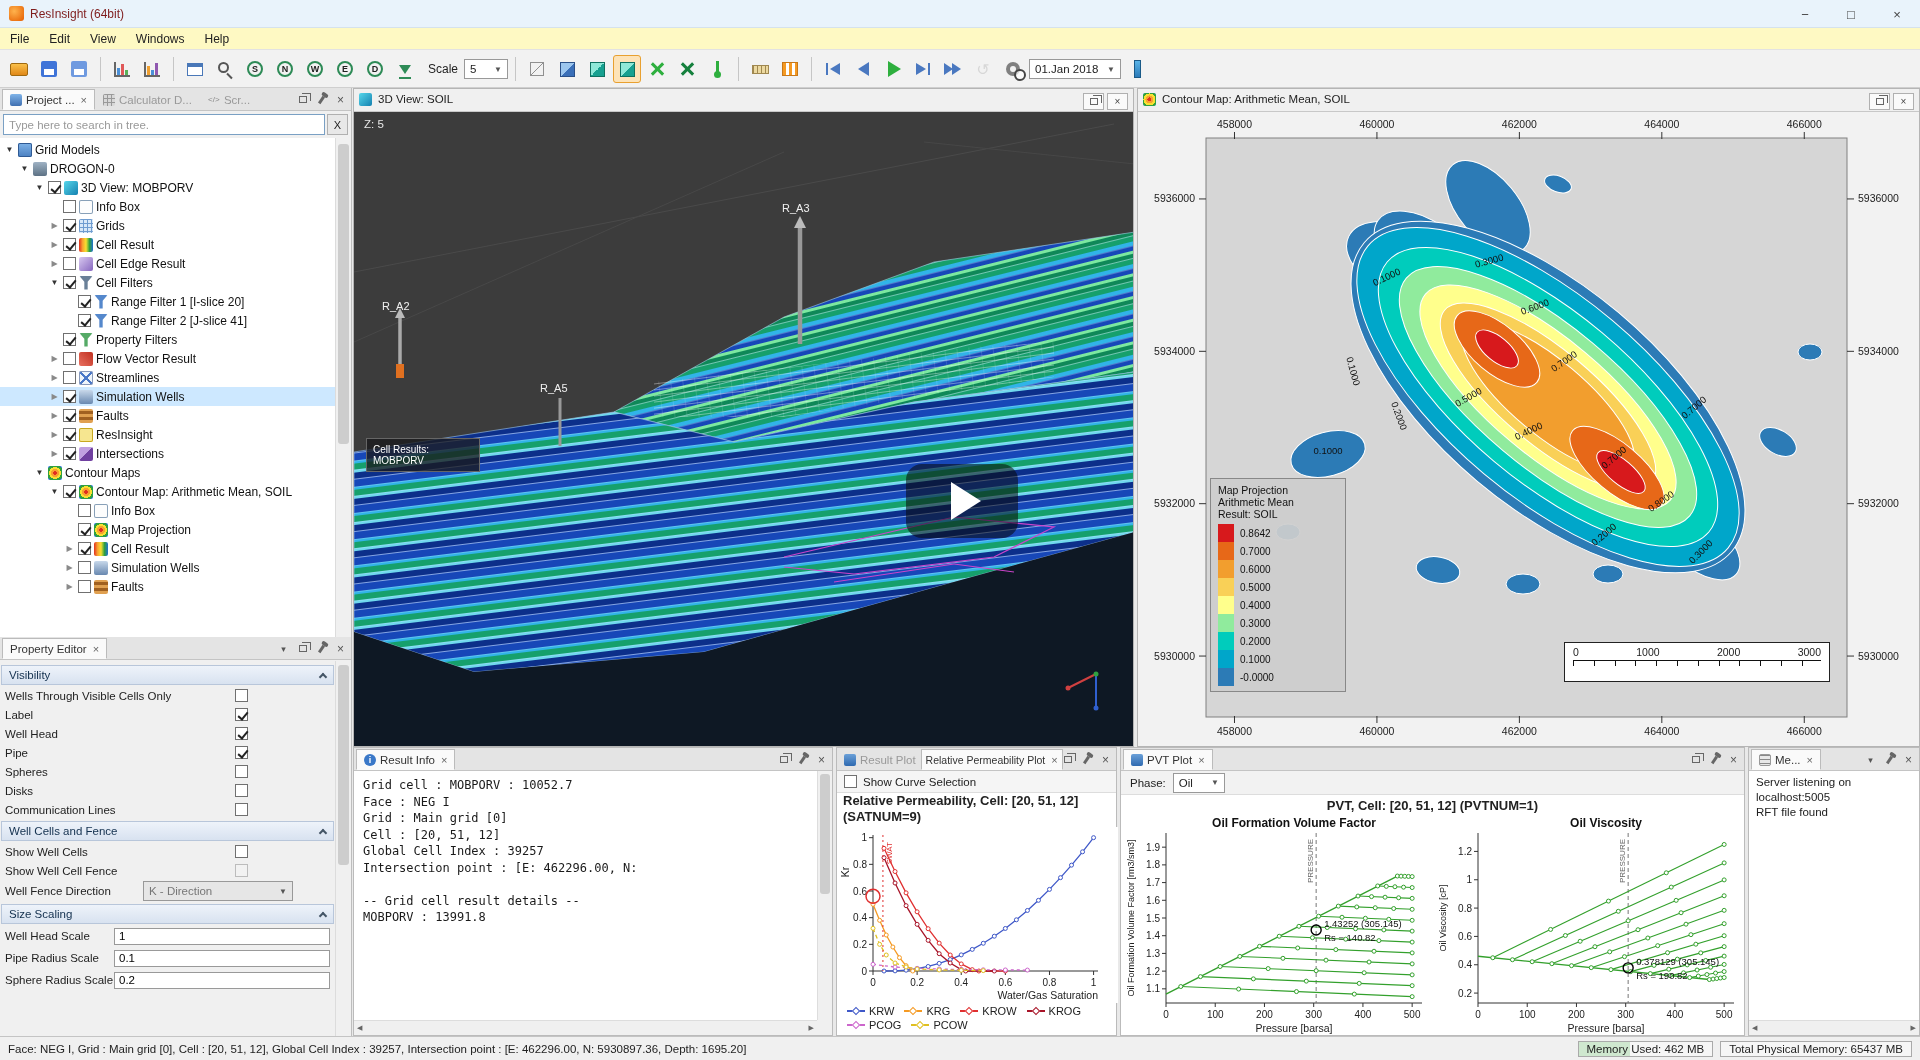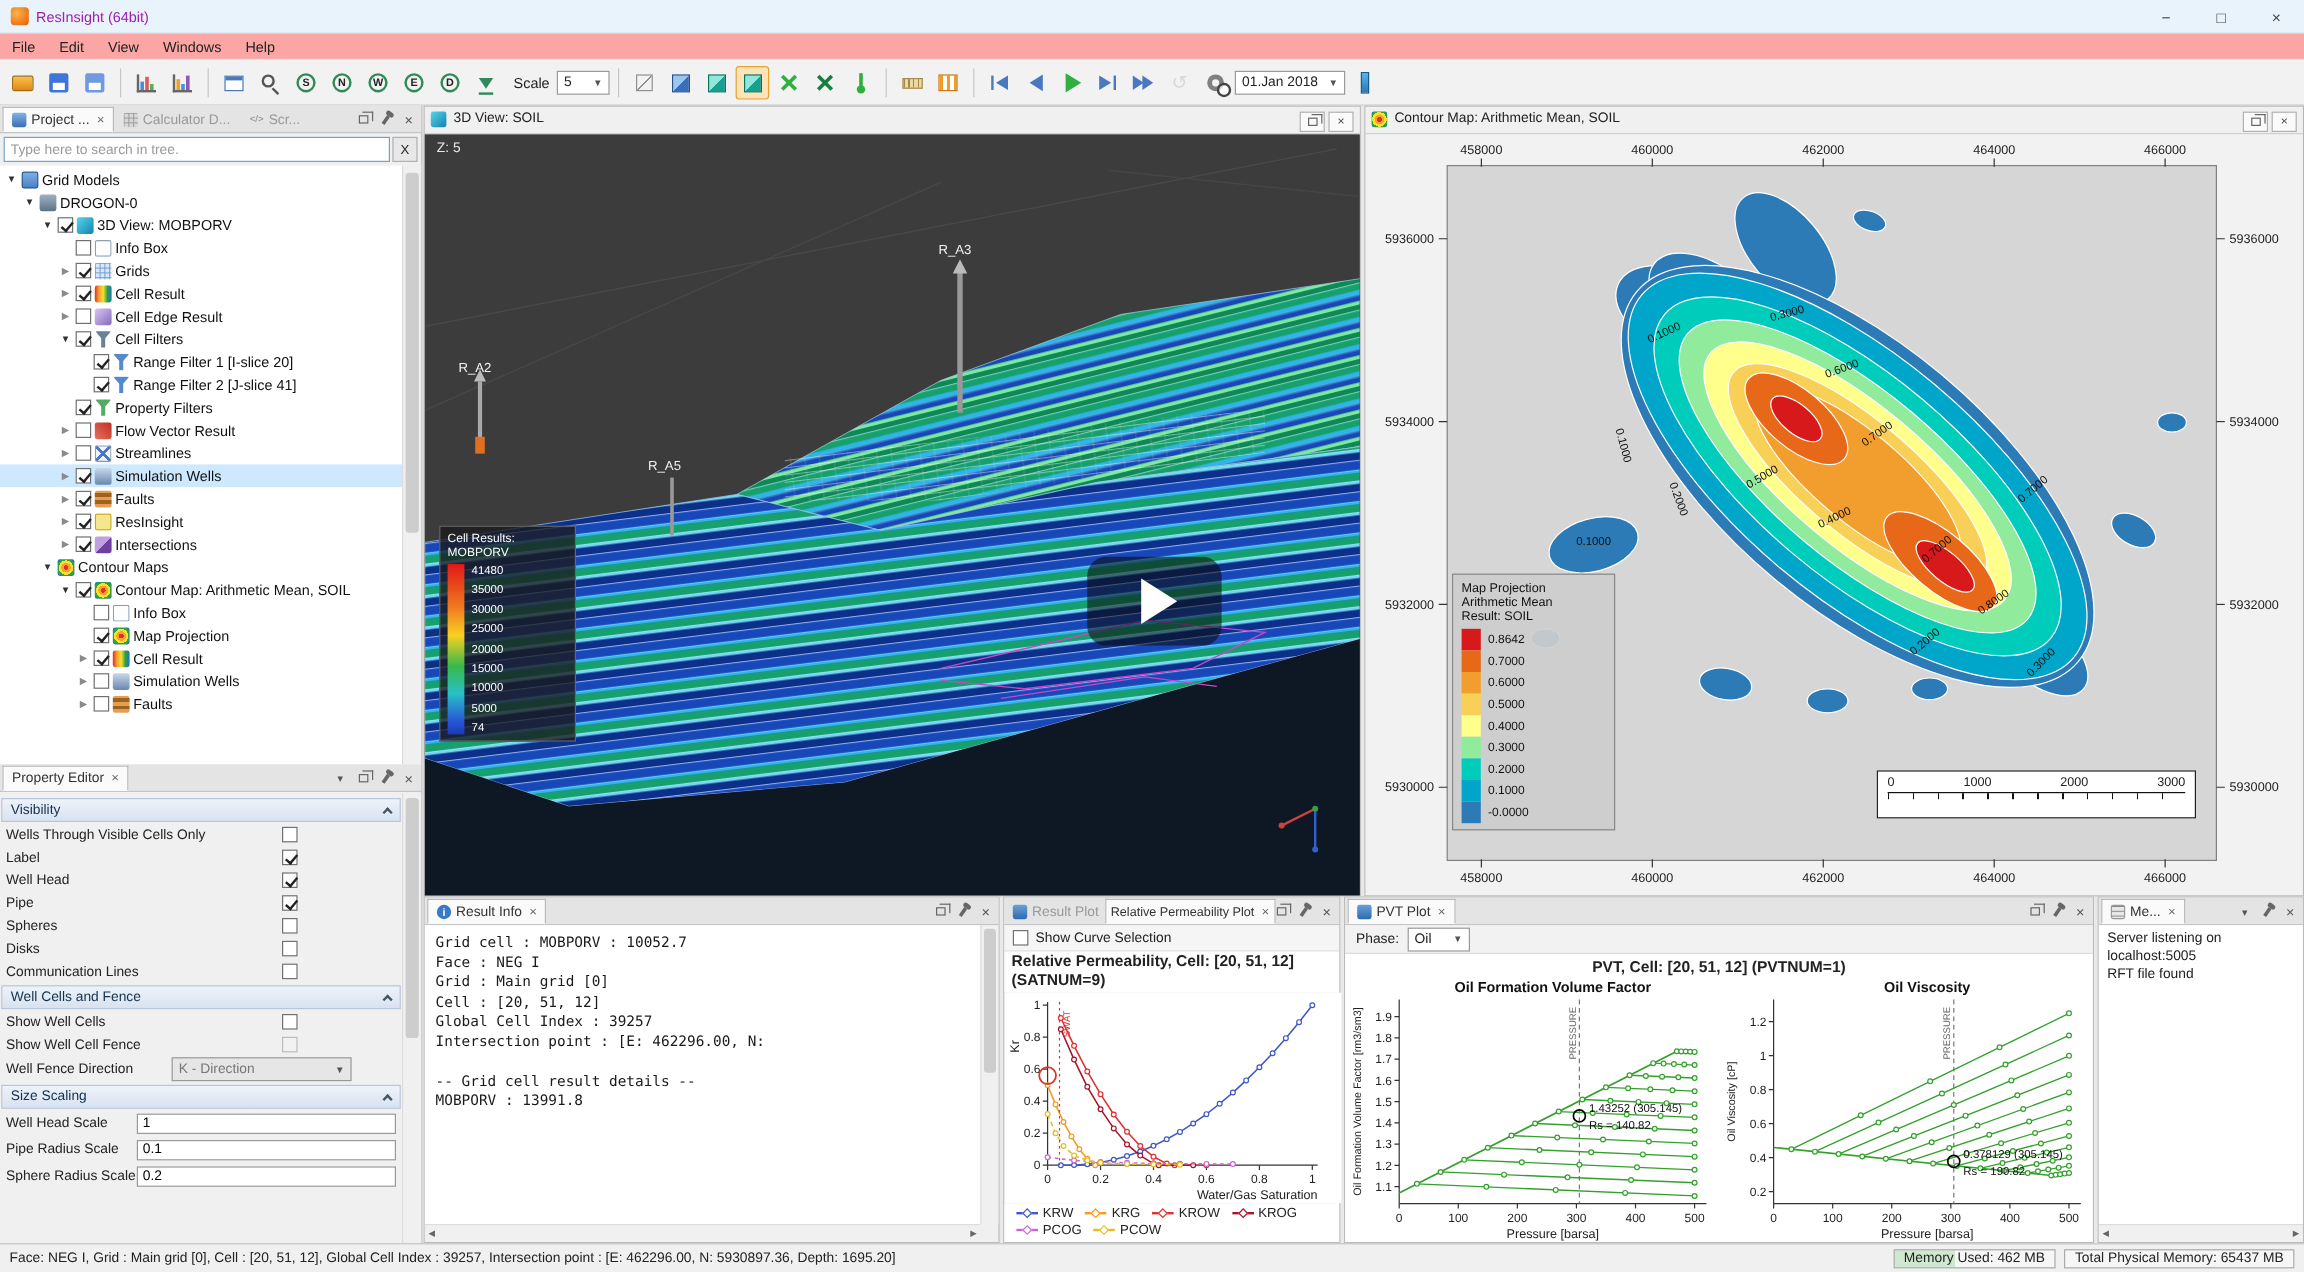--- a/index.html
+++ b/index.html
@@ -1,24 +1,24 @@
 <!DOCTYPE html>
 <html><head>
 <meta charset="utf-8">
 <style>
 *{box-sizing:border-box;margin:0;padding:0}
 body{font-family:"Liberation Sans",sans-serif;background:#888}
 .app{position:relative;width:1920px;height:1060px;background:#e9e9e9;overflow:hidden;font-size:12px;color:#222}
 
 .titlebar{position:absolute;left:0;top:0;width:1920px;height:28px;background:#e9f3fb;border-bottom:1px solid #d5e2ec;display:flex;align-items:center}
 .appicon{width:15px;height:15px;margin:0 6px 0 9px;border-radius:3px;background:radial-gradient(circle at 35% 35%,#ffb34d,#e55d00)}
-.apptitle{font-size:12px;color:#a21caf}
+.apptitle{font-size:12px;color:#7f1d1d}
 .wctrls{position:absolute;right:0;top:0;display:flex;height:28px}
 .wc{width:46px;height:28px;display:flex;align-items:center;justify-content:center;font-size:13px;color:#444}
-.menubar{position:absolute;left:0;top:28px;width:1920px;height:22px;background:#fca5a5;border-bottom:1px solid #e2e2e2;display:flex;align-items:center}
+.menubar{position:absolute;left:0;top:28px;width:1920px;height:22px;background:#fef9c3;border-bottom:1px solid #e2e2e2;display:flex;align-items:center}
 .mitem{padding:0 10px;line-height:22px;font-size:12px;color:#222}
 .toolbar{position:absolute;left:0;top:50px;width:1920px;height:38px;background:#f2f2f2;border-bottom:1px solid #cfcfcf}
 #tbicons{display:flex;align-items:center;height:38px;padding-left:5px;gap:2px}
 .tb-sep{width:1px;height:24px;background:#c6c6c6;margin:0 5px;flex:none}
 .tb-btn{width:28px;height:28px;border-radius:3px;display:flex;align-items:center;justify-content:center;flex:none;border:1px solid transparent}
 .tb-btn.active{background:#fde3b8;border-color:#e8a030}
 .tb-btn.disabled{opacity:.4}
 .tlbl{margin:0 4px 0 7px;font-size:12px}
 .selbox{display:inline-flex;align-items:center;justify-content:space-between;background:#fff;border:1px solid #999;height:20px;padding:0 5px;gap:6px;font-size:11.5px;color:#222}
 .selbox.dis{background:#e6e6e6;color:#777}
@@ -660,34 +660,20 @@
           <line x1="742" y1="562" x2="742" y2="596" stroke="#3060d0" stroke-width="2"></line>
           <circle cx="714" cy="576" r="2.5" fill="#d04040"></circle>
           <circle cx="742" cy="596" r="2.5" fill="#3060d0"></circle>
           <circle cx="742" cy="562" r="2.5" fill="#30a040"></circle>
         </g>
       </svg>
       <span class="zlab">Z: 5</span>
       <div class="l3d">
         <div class="lt">Cell Results:</div>
         <div class="lt">MOBPORV</div>
-        <div class="l3dbar">
-          <div class="grad"></div>
-          <div id="l3d-ticks">
-              <span class="l3t">41480</span>
-              <span class="l3t">35000</span>
-              <span class="l3t">30000</span>
-              <span class="l3t">25000</span>
-              <span class="l3t">20000</span>
-              <span class="l3t">15000</span>
-              <span class="l3t">10000</span>
-              <span class="l3t">5000</span>
-              <span class="l3t">74</span>
-            </div>
-        </div>
       </div>
       <div class="play">
           <div class="ptri"></div>
         </div>
     </div>
   </div>
 
   <div class="vpanel" id="cmap">
     <div class="vtitle">
       <span class="vticon cmic"></span>

